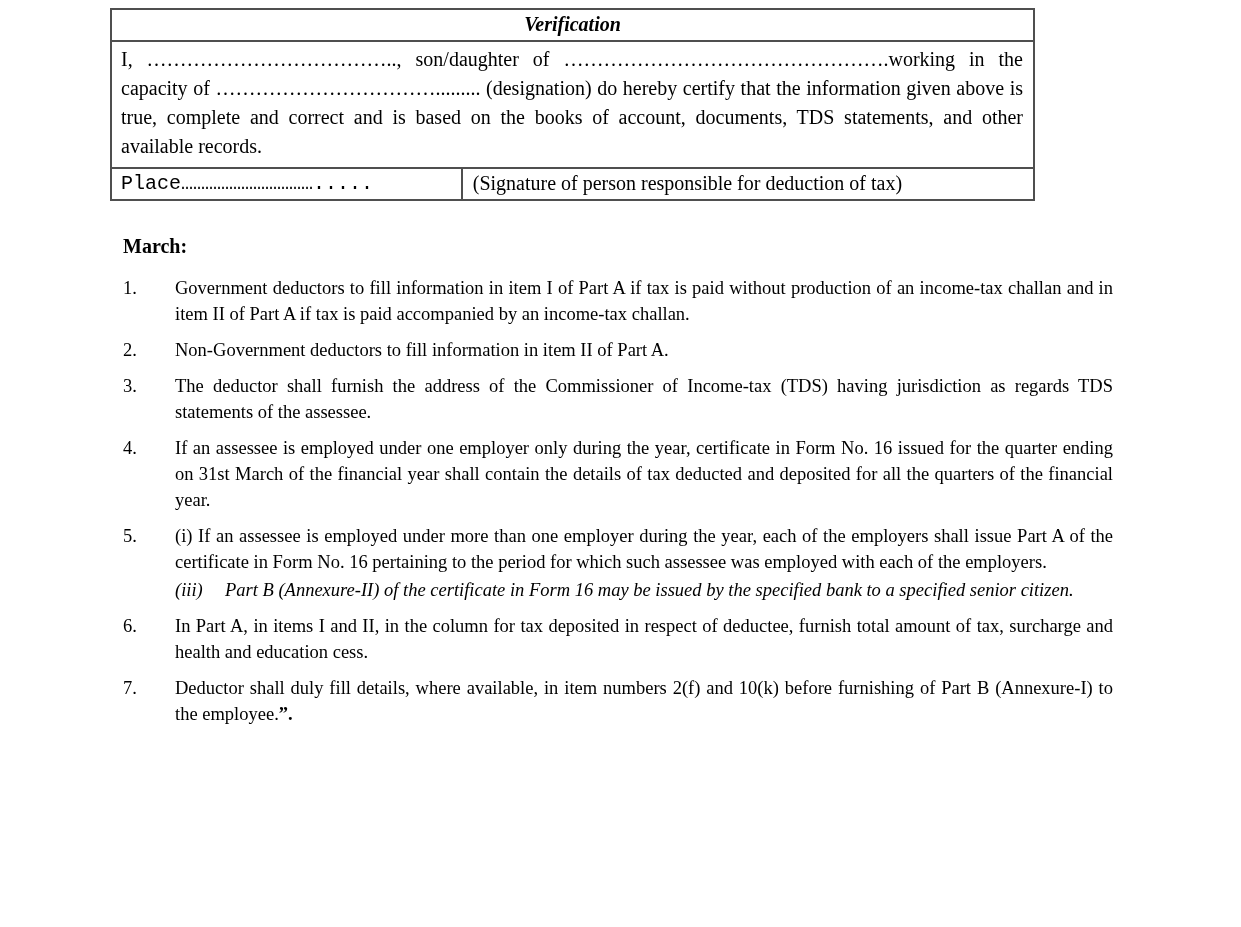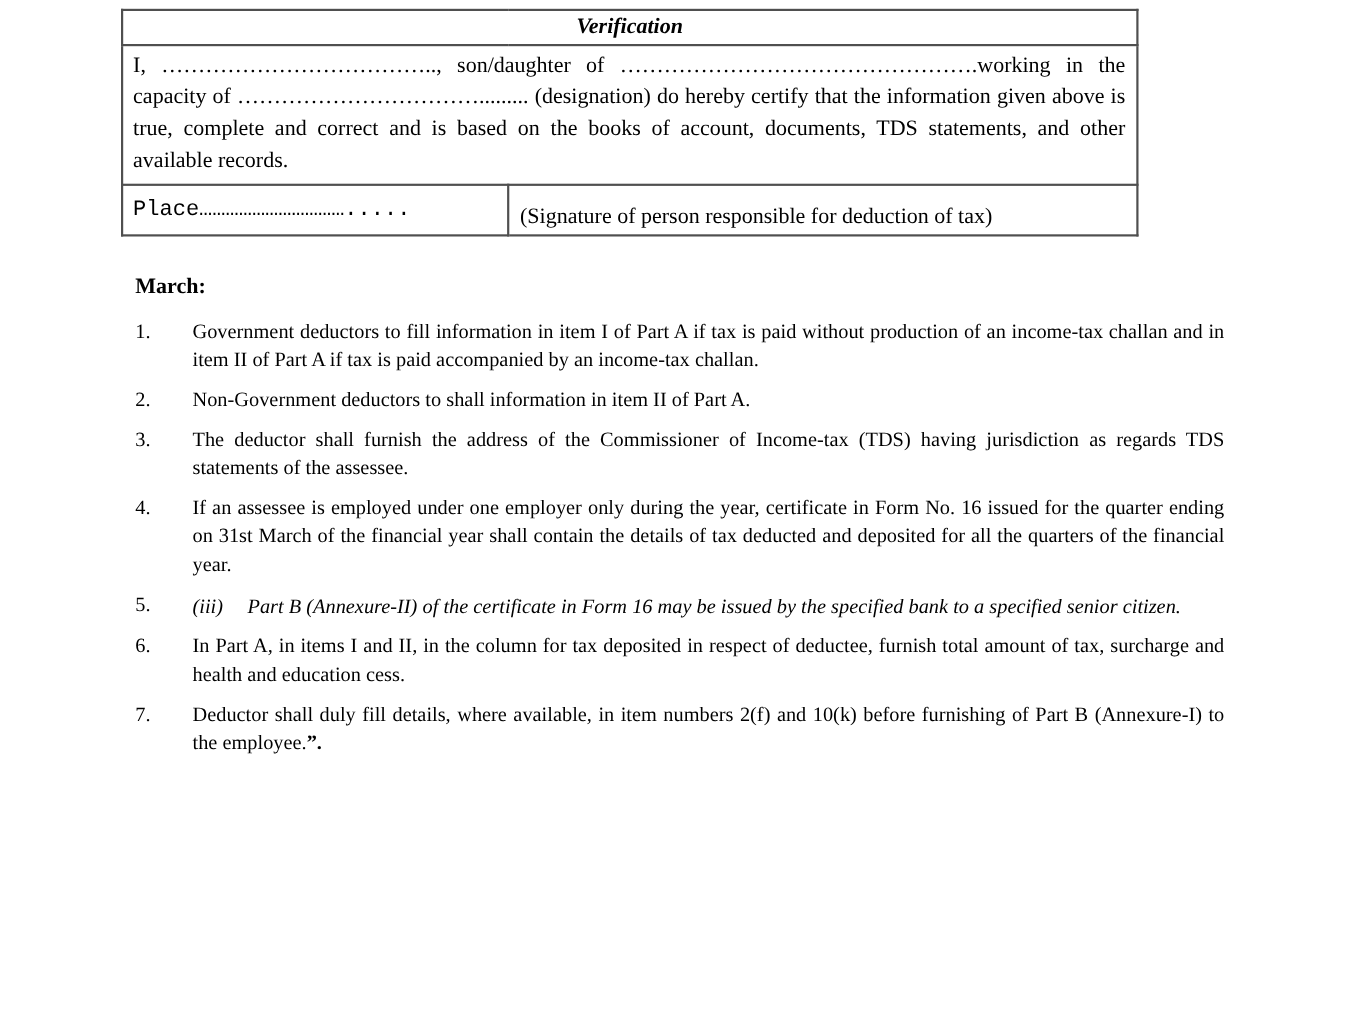--- a/index.html
+++ b/index.html
@@ -29,21 +29,21 @@
     font-style: italic;
     font-size: 20.5px;
     padding: 3px 8px 4px 8px;
   }
   td.vbody {
     padding: 3px 10px 6px 9px;
     text-align: justify;
     line-height: 29px;
   }
   td.lcol { width: 38%; padding: 2px 8px 3px 9px; line-height: 25px; font-family: Liberation Mono, monospace; }
-  td.rcol { padding: 16px 8px 3px 10px; line-height: 25px; }
+  td.rcol { padding: 2px 8px 3px 10px; line-height: 25px; }
 
   .notes {
     margin: 34px 0 0 13px;
     width: 990px;
   }
   .notes-heading {
     font-weight: bold;
     font-size: 20px;
     margin-bottom: 17px;
   }
@@ -91,36 +91,37 @@
   <div class="notes">
     <div class="notes-heading">March:</div>
 
     <div class="note-item">
       <div class="note-num">1.</div>
       <div class="note-body">Government deductors to fill information in item I of Part A if tax is paid without production of an income-tax challan and in item II of Part A if tax is paid accompanied by an income-tax challan.</div>
     </div>
 
     <div class="note-item">
       <div class="note-num">2.</div>
-      <div class="note-body">Non-Government deductors to shall information in item II of Part A.</div>
+      <div class="note-body">Non-Government deductors to fill information in item II of Part A.</div>
     </div>
 
     <div class="note-item">
       <div class="note-num">3.</div>
       <div class="note-body">The deductor shall furnish the address of the Commissioner of Income-tax (TDS) having jurisdiction as regards TDS statements of the assessee.</div>
     </div>
 
     <div class="note-item">
       <div class="note-num">4.</div>
       <div class="note-body">If an assessee is employed under one employer only during the year, certificate in Form No. 16 issued for the quarter ending on 31st March of the financial year shall contain the details of tax deducted and deposited for all the quarters of the financial year.</div>
     </div>
 
     <div class="note-item">
       <div class="note-num">5.</div>
       <div class="note-body">
+        <div style="text-align: justify;">(i) If an assessee is employed under more than one employer during the year, each of the employers shall issue Part A of the certificate in Form No. 16 pertaining to the period for which such assessee was employed with each of the employers.</div>
         <div class="subitem" style="margin-top: 2px; font-style: italic;">
           <div class="sub-marker">(iii)</div>
           <div class="sub-text">Part B (Annexure-II) of the certificate in Form 16 may be issued by the specified bank to a specified senior citizen.</div>
         </div>
       </div>
     </div>
 
     <div class="note-item">
       <div class="note-num">6.</div>
       <div class="note-body">In Part A, in items I and II, in the column for tax deposited in respect of deductee, furnish total amount of tax, surcharge and health and education cess.</div>

